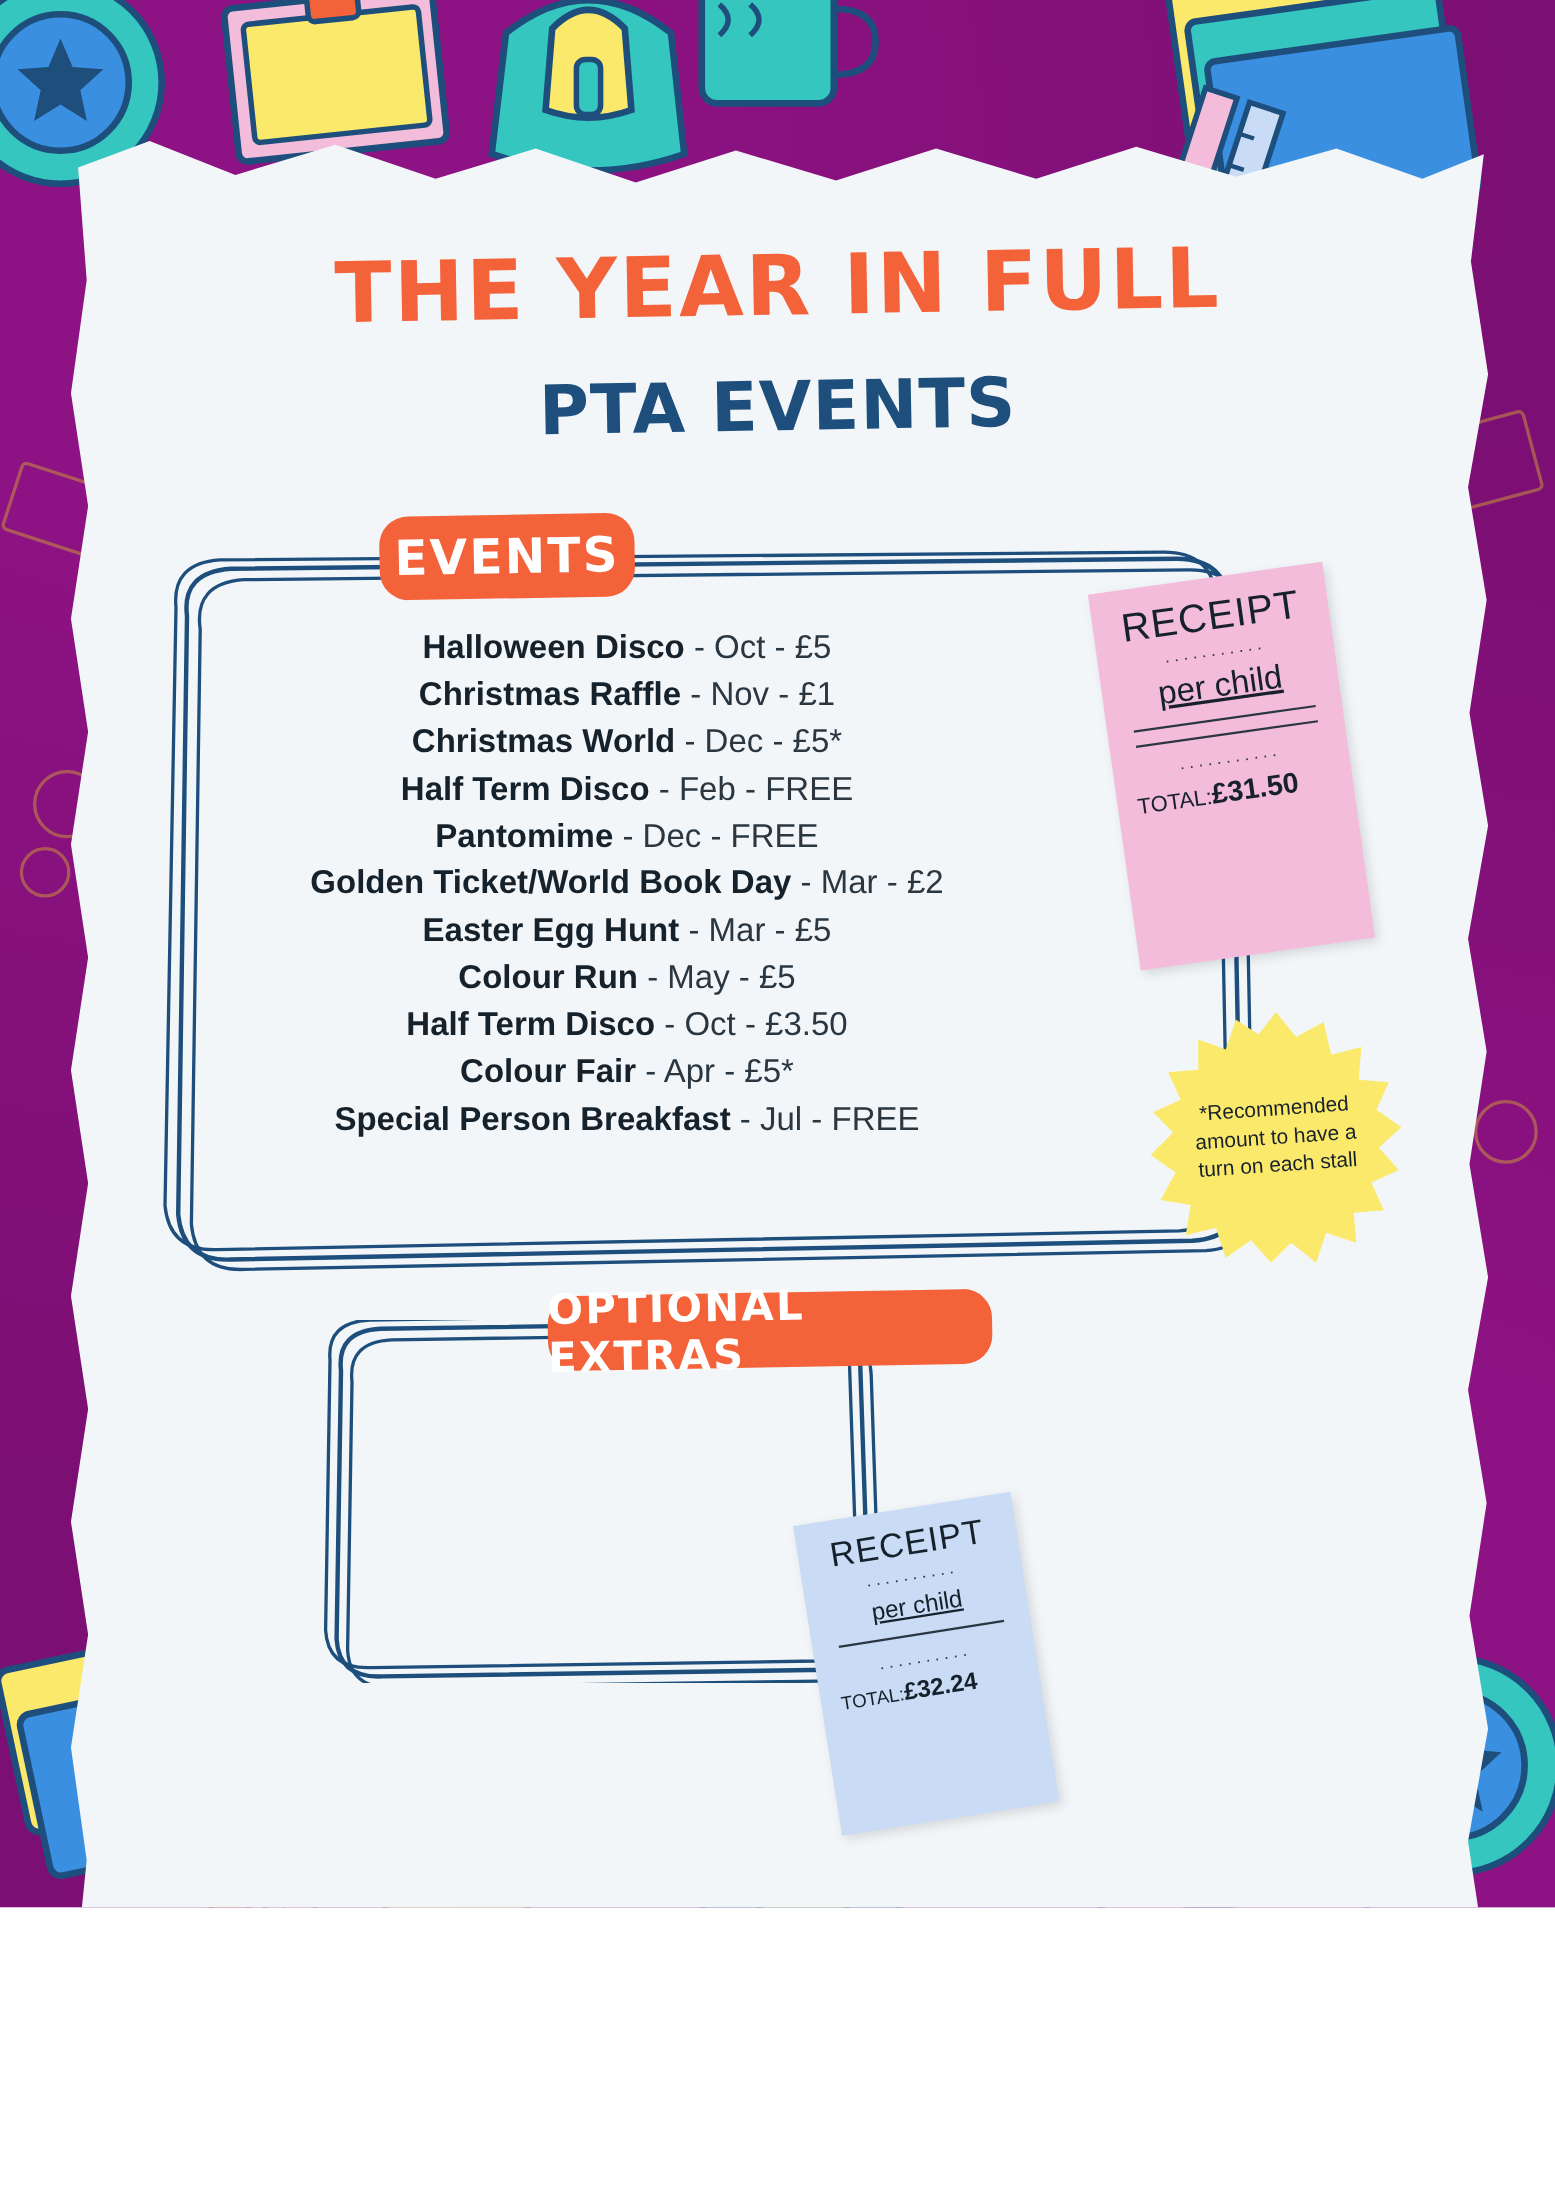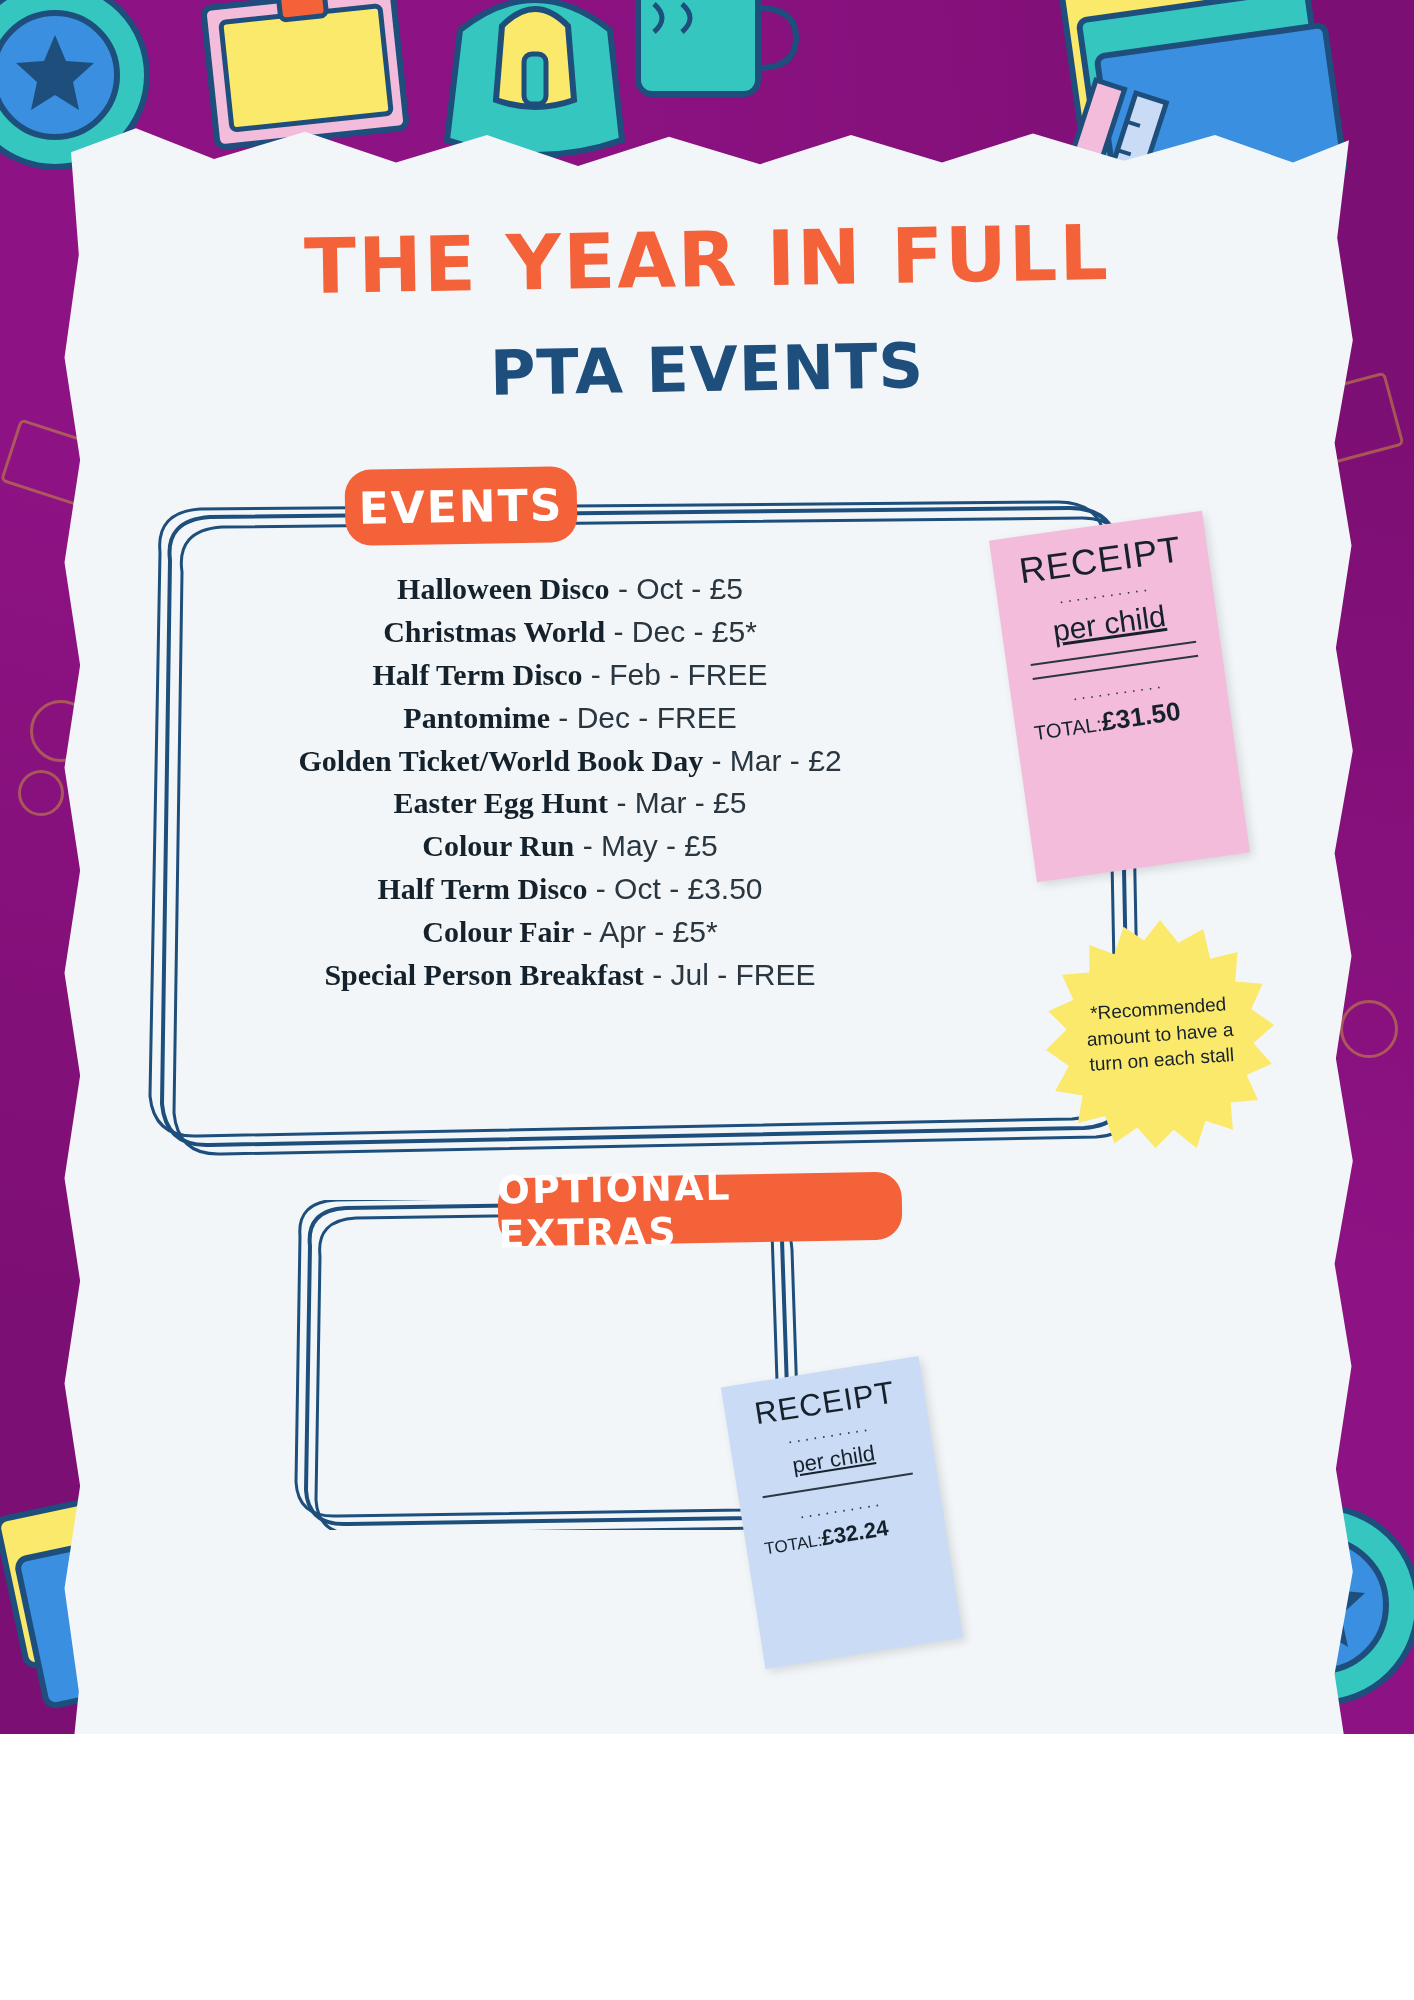--- a/index.html
+++ b/index.html
@@ -134,21 +134,20 @@
     text-align: center;
     color: #15212b;
   }
   .list .row {
     font-size: 30px;
     line-height: 1.43;
     white-space: nowrap;
   }
   .list .row b {
     font-weight: bold;
-    font-family: Liberation Serif, serif;
   }
   .list .row span {
     font-weight: normal;
     color: #2a3640;
   }
   #events-list {
     left: 170px;
     top: 568px;
     width: 800px;
   }
@@ -388,20 +387,21 @@
       <path d="M30 60 Q25 20 70 17 L930 8 Q975 8 978 52 L988 580 Q990 625 944 628 L70 645 Q26 647 22 604 Z" stroke="#1d4e7c" stroke-width="4"></path>
       <path d="M42 72 Q36 30 82 27 L942 18 Q986 18 989 62 L999 590 Q1001 634 956 637 L82 654 Q38 656 34 613 Z" stroke="#1d4e7c" stroke-width="3"></path>
       <path d="M20 52 Q16 12 60 9 L918 2 Q962 2 966 44 L976 572 Q978 616 932 619 L58 636 Q14 638 10 596 Z" stroke="#1d4e7c" stroke-width="3"></path>
     </svg>
   </div>
 
   <div class="badge" id="badge-events">EVENTS</div>
 
   <div class="list" id="events-list">
     <div class="row"><b>Halloween Disco</b> <span>- Oct - £5</span></div>
+    <div class="row"><b>Christmas Raffle</b> <span>- Nov - £1</span></div>
     <div class="row"><b>Christmas World</b> <span>- Dec - £5*</span></div>
     <div class="row"><b>Half Term Disco</b> <span>- Feb - FREE</span></div>
     <div class="row"><b>Pantomime</b> <span>- Dec - FREE</span></div>
     <div class="row"><b>Golden Ticket/World Book Day</b> <span>- Mar - £2</span></div>
     <div class="row"><b>Easter Egg Hunt</b> <span>- Mar - £5</span></div>
     <div class="row"><b>Colour Run</b> <span>- May - £5</span></div>
     <div class="row"><b>Half Term Disco</b> <span>- Oct - £3.50</span></div>
     <div class="row"><b>Colour Fair</b> <span>- Apr - £5*</span></div>
     <div class="row"><b>Special Person Breakfast</b> <span>- Jul - FREE</span></div>
   </div>

